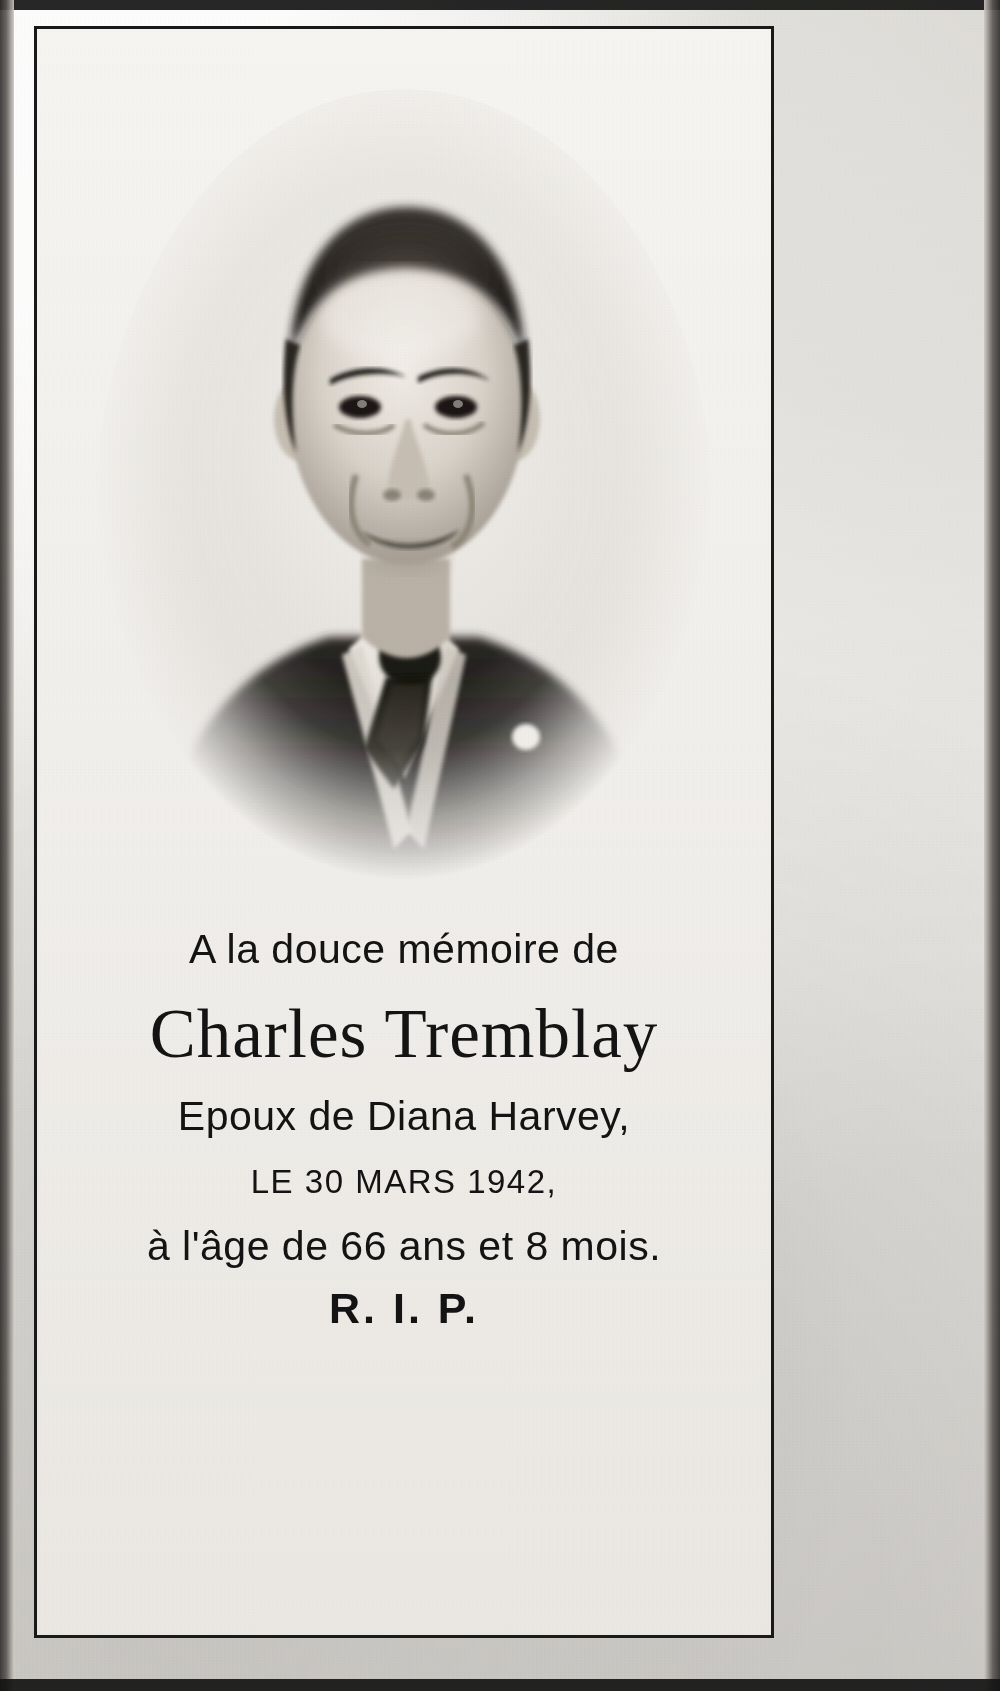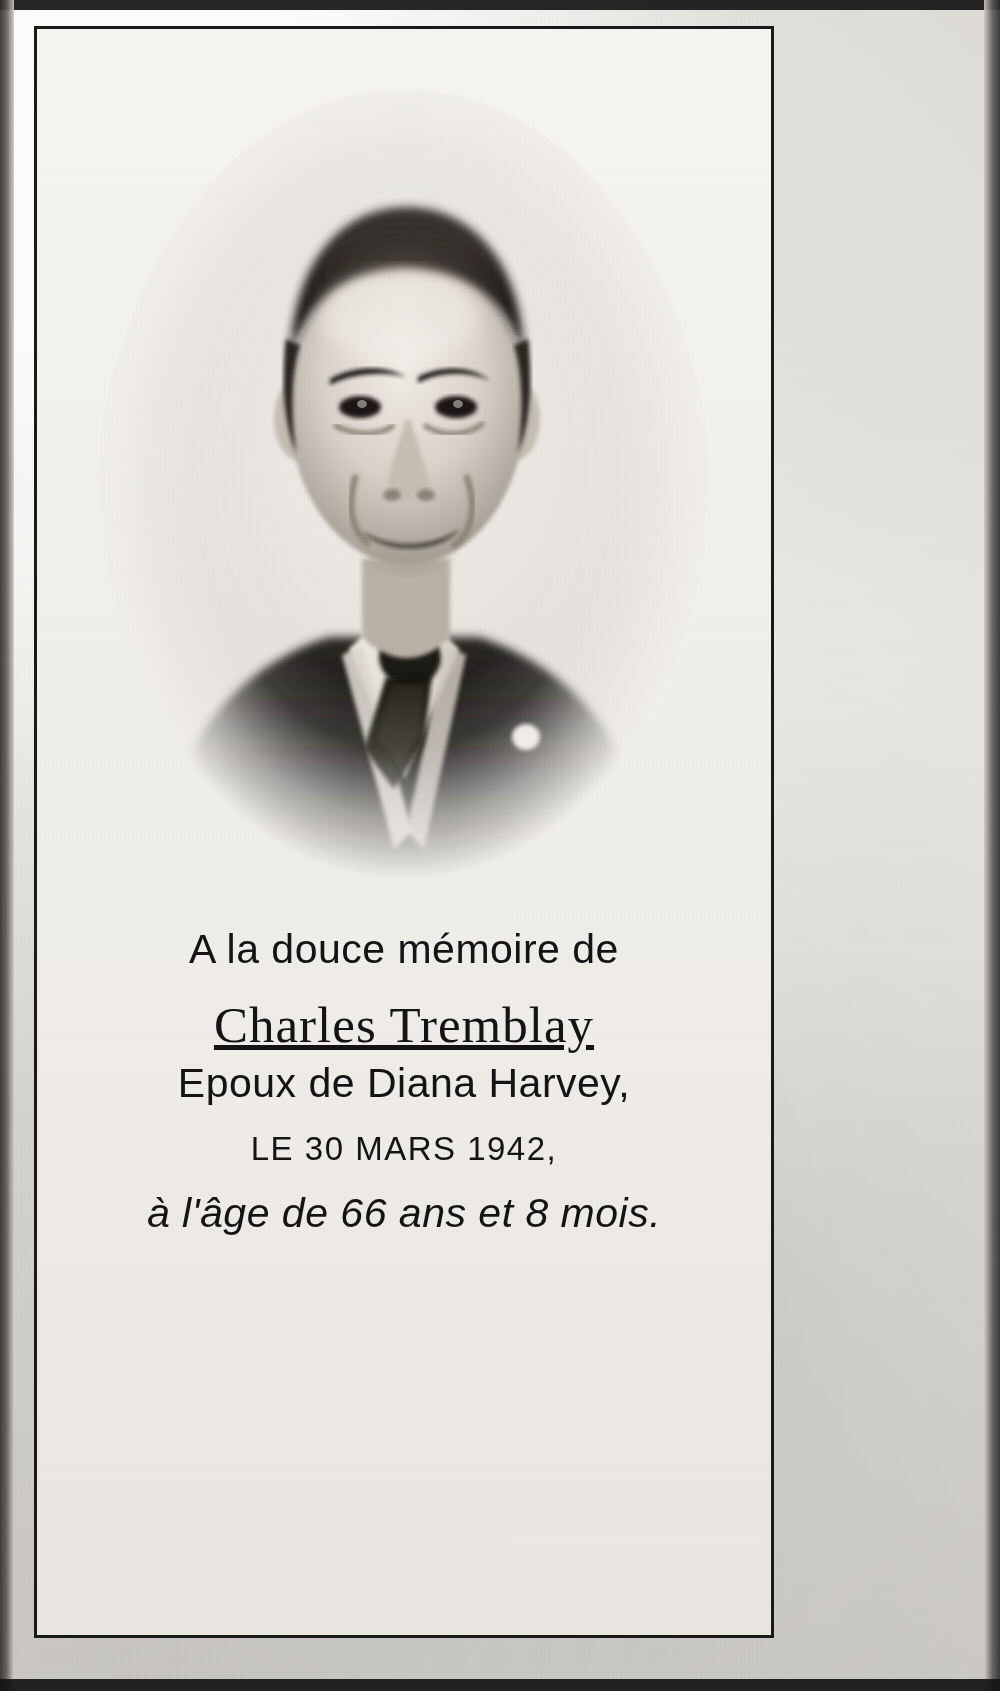--- a/index.html
+++ b/index.html
@@ -107,25 +107,24 @@
     white-space: nowrap;
   }
   .l-dedication {
     font-size: 41px;
     letter-spacing: .5px;
     margin-bottom: 30px;
     font-weight: 500;
   }
   .l-name {
     font-family: "Liberation Serif", serif;
-    font-size: 51px;
+    font-size: 69px;
     letter-spacing: 1px;
-    margin-bottom: 12px;
+    margin-bottom: 27px;
     font-weight: 400;
-    text-decoration: underline;
   }
   .l-spouse {
     font-size: 41px;
     letter-spacing: .5px;
     margin-bottom: 28px;
     font-weight: 500;
     text-align: center;
   }
   .l-place {
     font-size: 41px;
@@ -137,21 +136,20 @@
     font-size: 33px;
     letter-spacing: 1.5px;
     margin-bottom: 28px;
     font-weight: 500;
   }
   .l-age {
     font-size: 41px;
     letter-spacing: .5px;
     margin-bottom: 20px;
     font-weight: 500;
-    font-style: italic;
   }
   .l-rip {
     font-size: 43px;
     letter-spacing: 3px;
     font-weight: 700;
   }
 
   
   .grain {
     position: absolute;
@@ -271,19 +269,20 @@
           </svg>
         </div>
       </div>
 
       <div class="inscription">
         <span class="line l-dedication">A la douce mémoire de</span>
         <span class="line l-name">Charles Tremblay</span>
         <span class="line l-spouse">Epoux de Diana Harvey,</span>
         <span class="line l-date">LE 30 MARS 1942,</span>
         <span class="line l-age">à l'âge de 66 ans et 8 mois.</span>
+        <span class="line l-rip">R. I. P.</span>
       </div>
 
     </div>
   </div>
 
   <div class="grain"></div>
 </div>
 
 </body></html>

